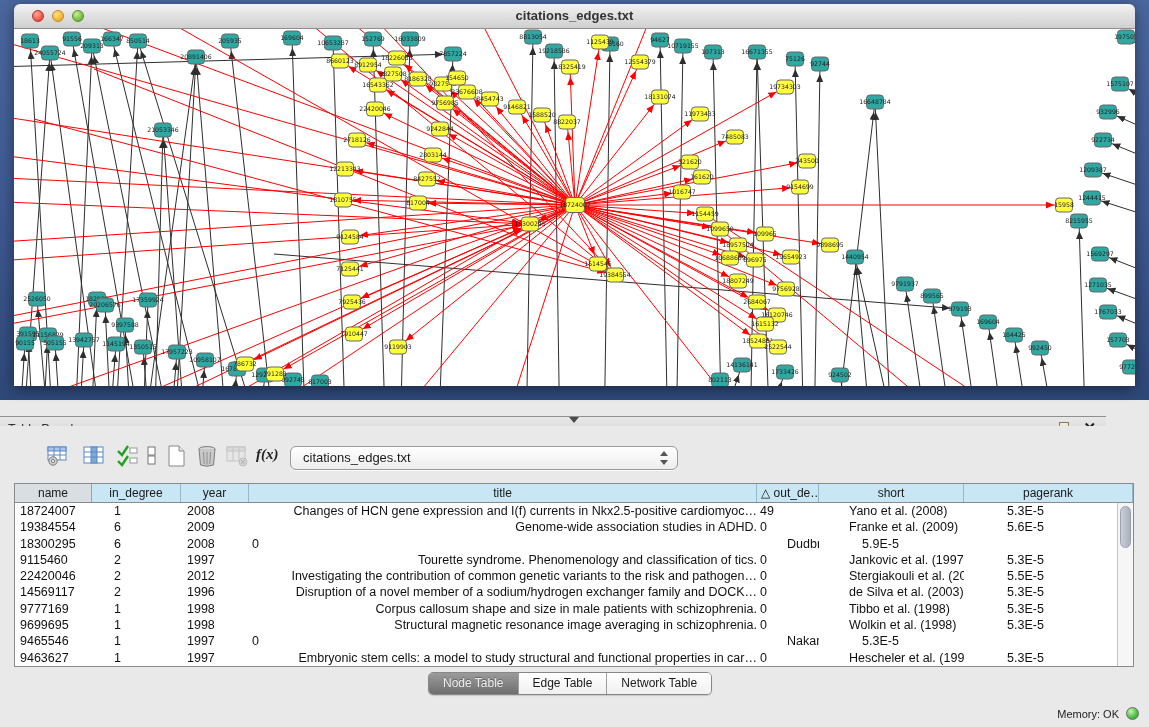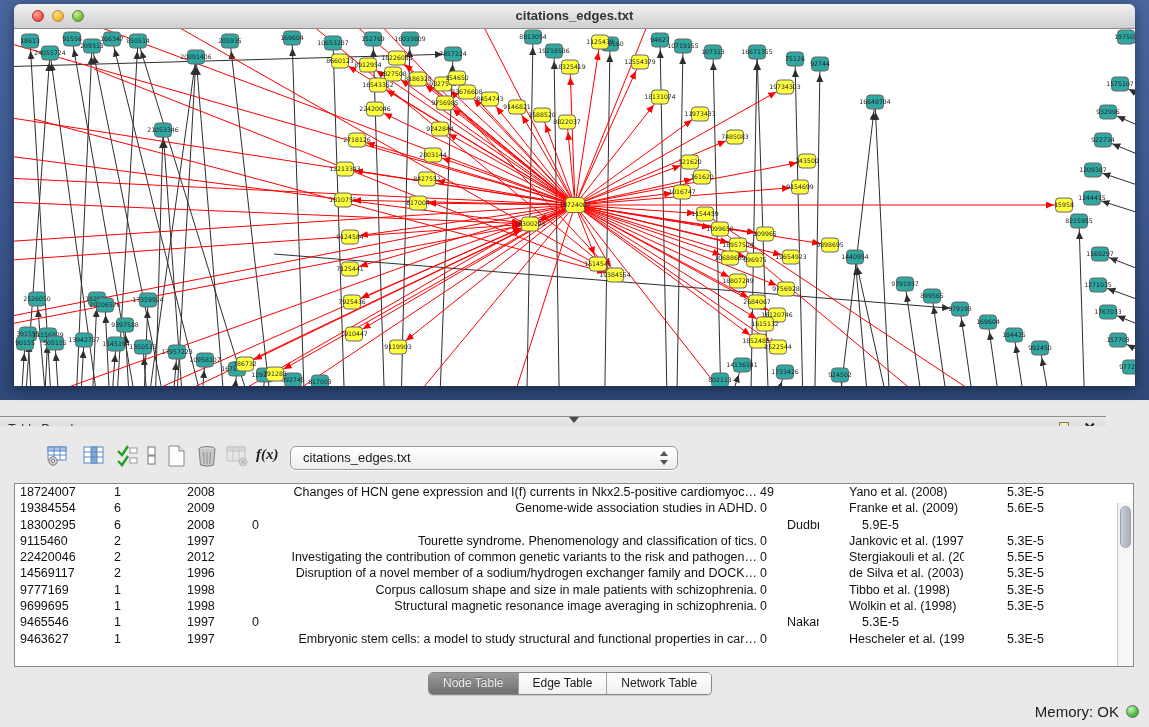--- a/index.html
+++ b/index.html
@@ -68,21 +68,21 @@
 
   
   .tabs{position:absolute;left:428px;top:246px;height:21px;display:flex;
         border:1px solid #878787;border-radius:5px;overflow:hidden;background:#fff;box-shadow:0 1px 1px rgba(0,0,0,.15);}
   .tab{padding:0 14px;line-height:21px;font-size:12px;color:#1a1a1a;background:linear-gradient(#ffffff,#f0f0f0);}
   .tab + .tab{border-left:1px solid #9e9e9e;}
   .tab.selected{background:linear-gradient(#9b9b9b,#6e6e6e);color:#efefef;text-shadow:0 -1px 0 rgba(0,0,0,.3);}
 
   
   .status{position:absolute;right:10px;bottom:7px;display:flex;align-items:center;gap:7px;}
-  .status .lbl{font-size:15px;color:#222;}
+  .status .lbl{font-size:11px;color:#222;}
   .mem-dot{width:13px;height:13px;border-radius:50%;box-sizing:border-box;
            background:radial-gradient(circle at 35% 30%,#c9f6b2,#53c24a 55%,#2f9a30);border:1px solid #6a6a6a;}
 </style>
 </head>
 <body>
 
 <div class="net-area">
   <div class="net-window">
     <div class="titlebar">
       <span class="tl red"></span>
@@ -599,20 +599,29 @@
 
   <div class="combo">
     <span class="val">citations_edges.txt</span>
     <span class="stepper">
         <span class="up"></span>
         <span class="dn"></span>
       </span>
   </div>
 
   <div class="tbl">
+    <div class="thead" id="thead">
+        <div class="th">name</div>
+        <div class="th">in_degree</div>
+        <div class="th">year</div>
+        <div class="th">title</div>
+        <div class="th sorted">△ out_de…</div>
+        <div class="th">short</div>
+        <div class="th">pagerank</div>
+      </div>
     <div class="tbody" id="tbody">
         <div class="trow">
           <div class="td c0">18724007</div>
           <div class="td c1">1</div>
           <div class="td c2">2008</div>
           <div class="td c3">Changes of HCN gene expression and I(f) currents in Nkx2.5-positive cardiomyoc…</div>
           <div class="td c4">49</div>
           <div class="td c5">Yano et al. (2008)</div>
           <div class="td c6">5.3E-5</div>
         </div>

